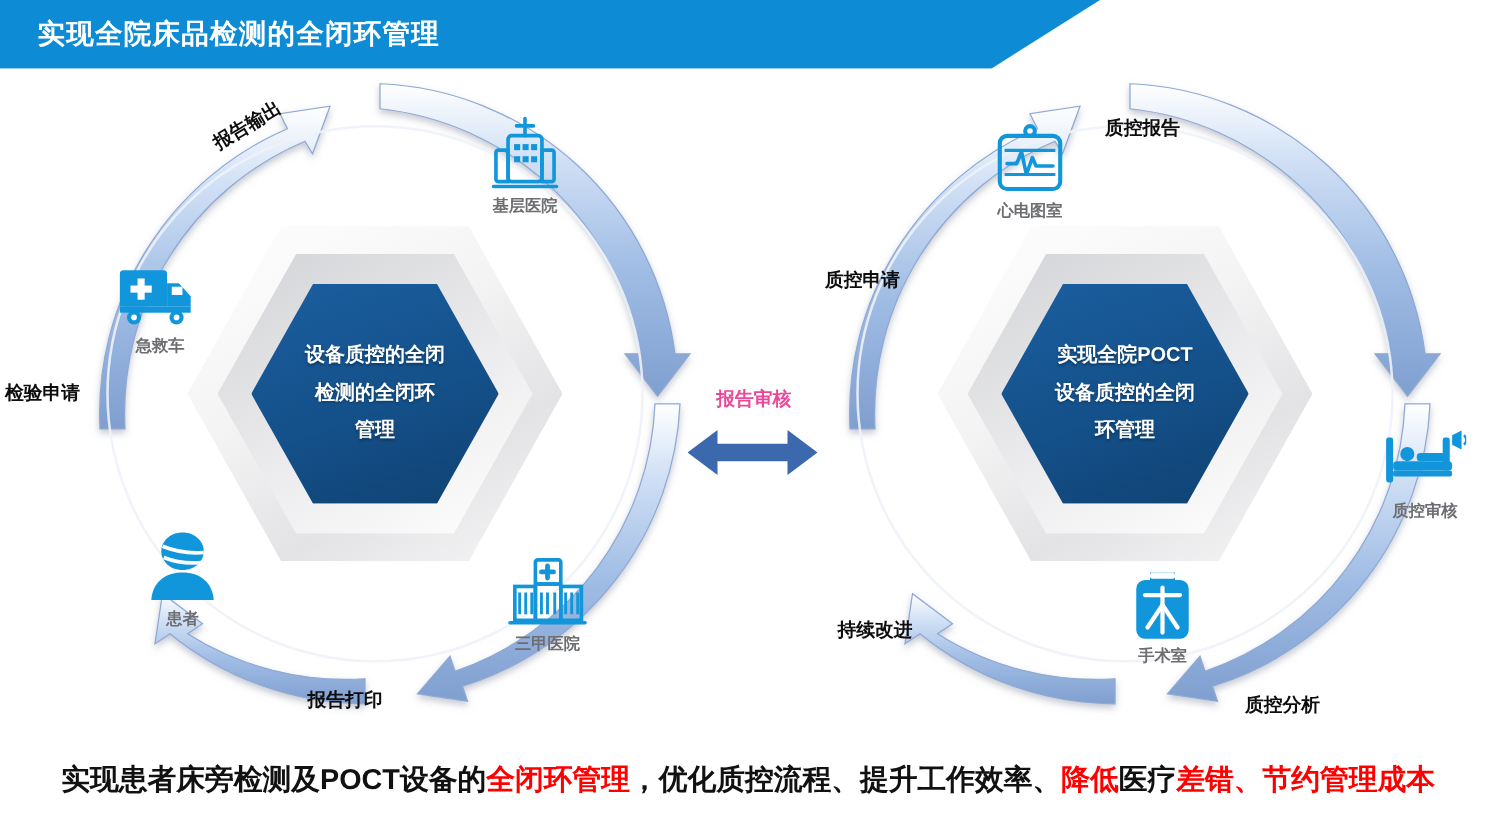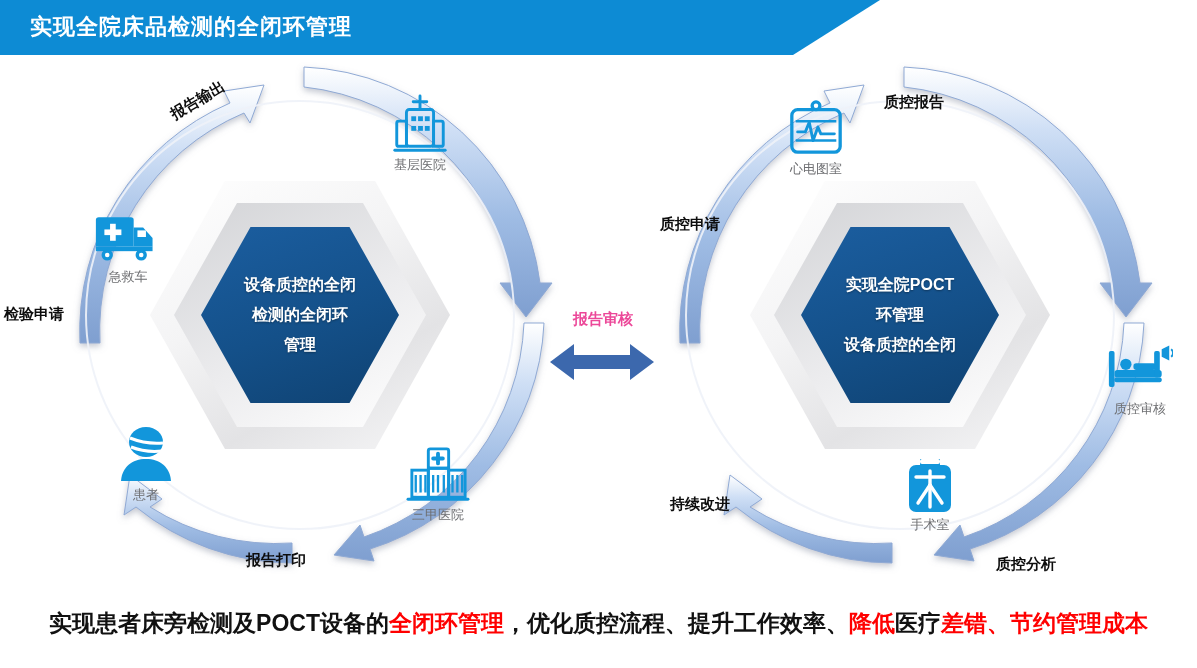--- a/index.html
+++ b/index.html
@@ -47,21 +47,21 @@
     position:absolute;left:50%;top:50%;transform:translate(-50%,-50%);
     width:190px;text-align:center;color:#ffffff;
     font-size:16px;font-weight:bold;line-height:30px;
     text-shadow:0 1px 2px rgba(0,0,0,.35);
   }
 
   
   .node{position:absolute;width:120px;margin-left:-60px;text-align:center;}
   .node .glyph{display:block;height:62px;line-height:62px;}
   .node .cap{
-    display:block;font-size:13px;color:#6d6e71;font-weight:normal;
+    display:block;font-size:13px;color:#6d6e71;font-weight:bold;
     margin-top:1px;white-space:nowrap;
   }
   .node svg{vertical-align:middle;}
 
   
   .step{
     position:absolute;font-size:15px;font-weight:bold;color:#0d0d0d;
     white-space:nowrap;
   }
   .step.rot-l{transform:rotate(-31deg);}
@@ -243,26 +243,26 @@
       </g>
       <circle cx="260" cy="260" r="214" fill="none" stroke="#eef2f8" stroke-width="2" opacity=".9"></circle>
     </svg>
 
     <div class="hex-wrap">
       <div class="hex hex-outer"></div>
       <div class="hex hex-mid"></div>
       <div class="hex hex-inner"></div>
       <div class="hex-text">
         <div>实现全院POCT</div>
+        <div>设备质控的全闭</div>
         <div>环管理</div>
-        <div>设备质控的全闭</div>
       </div>
     </div>
 
-    <div class="node" style="left:176px;top:42px;">
+    <div class="node" style="left:184px;top:42px;">
       <span class="glyph">
         <svg width="60" height="58" viewBox="0 0 62 60" fill="none" stroke="#1296db" stroke-width="3.4">
           <circle cx="31" cy="6" r="4" fill="#ffffff"></circle>
           <rect x="6" y="10" width="50" height="44" rx="6"></rect>
           <path d="M10 22 h42 M10 42 h42" stroke-width="2.6"></path>
           <path d="M12 33 h8 l4-10 4 19 5-14 3 7 h14" stroke-width="3" stroke-linejoin="round" stroke-linecap="round"></path>
         </svg>
       </span>
       <span class="cap">心电图室</span>
     </div>

